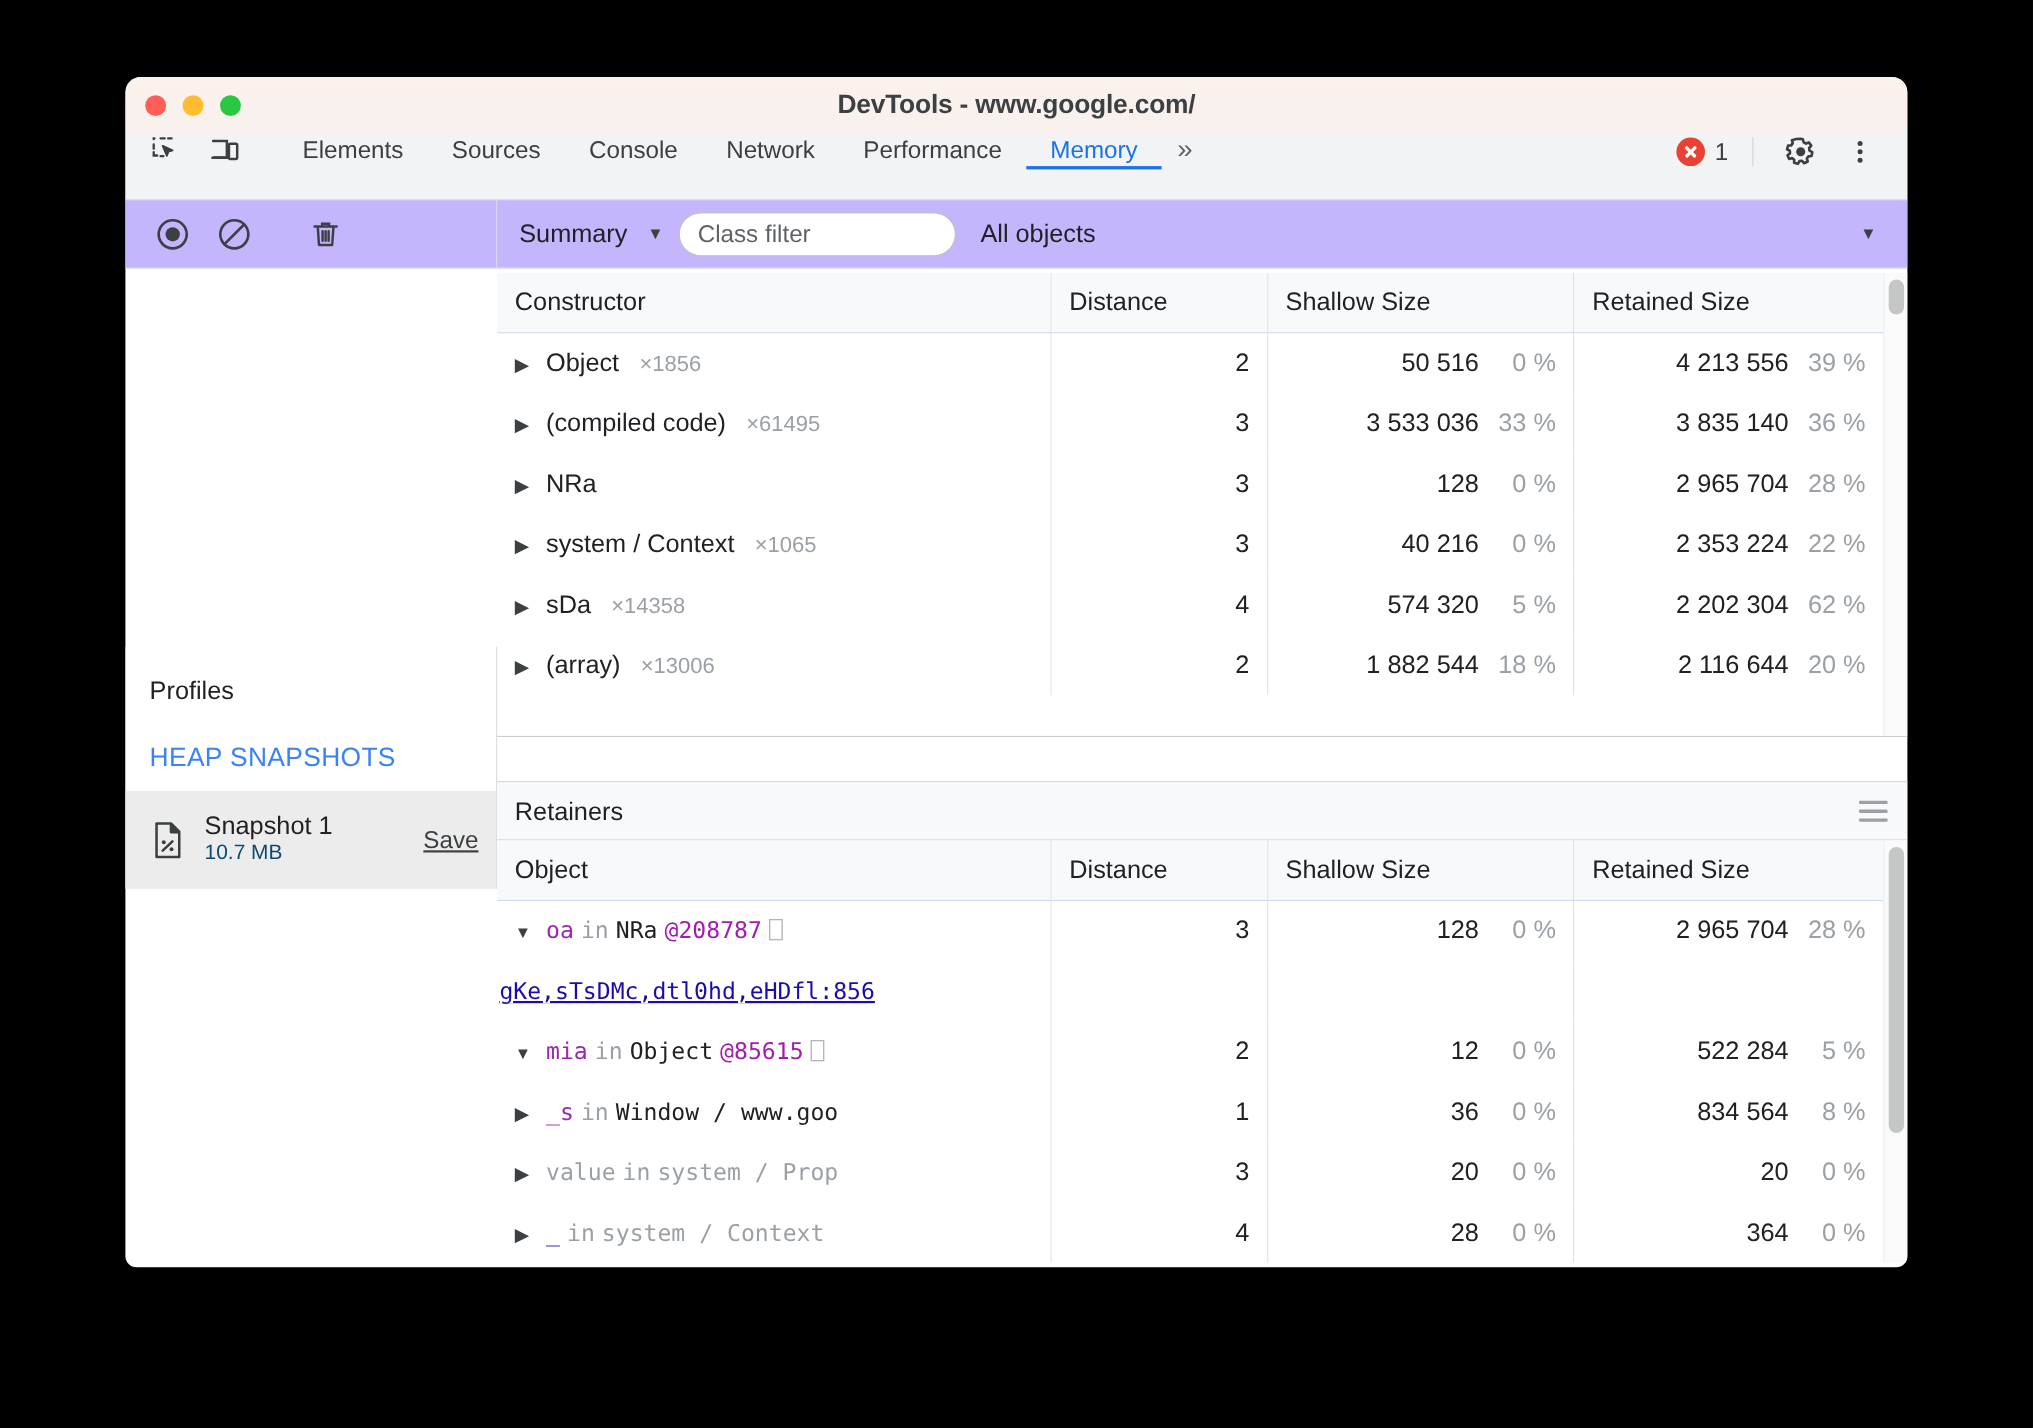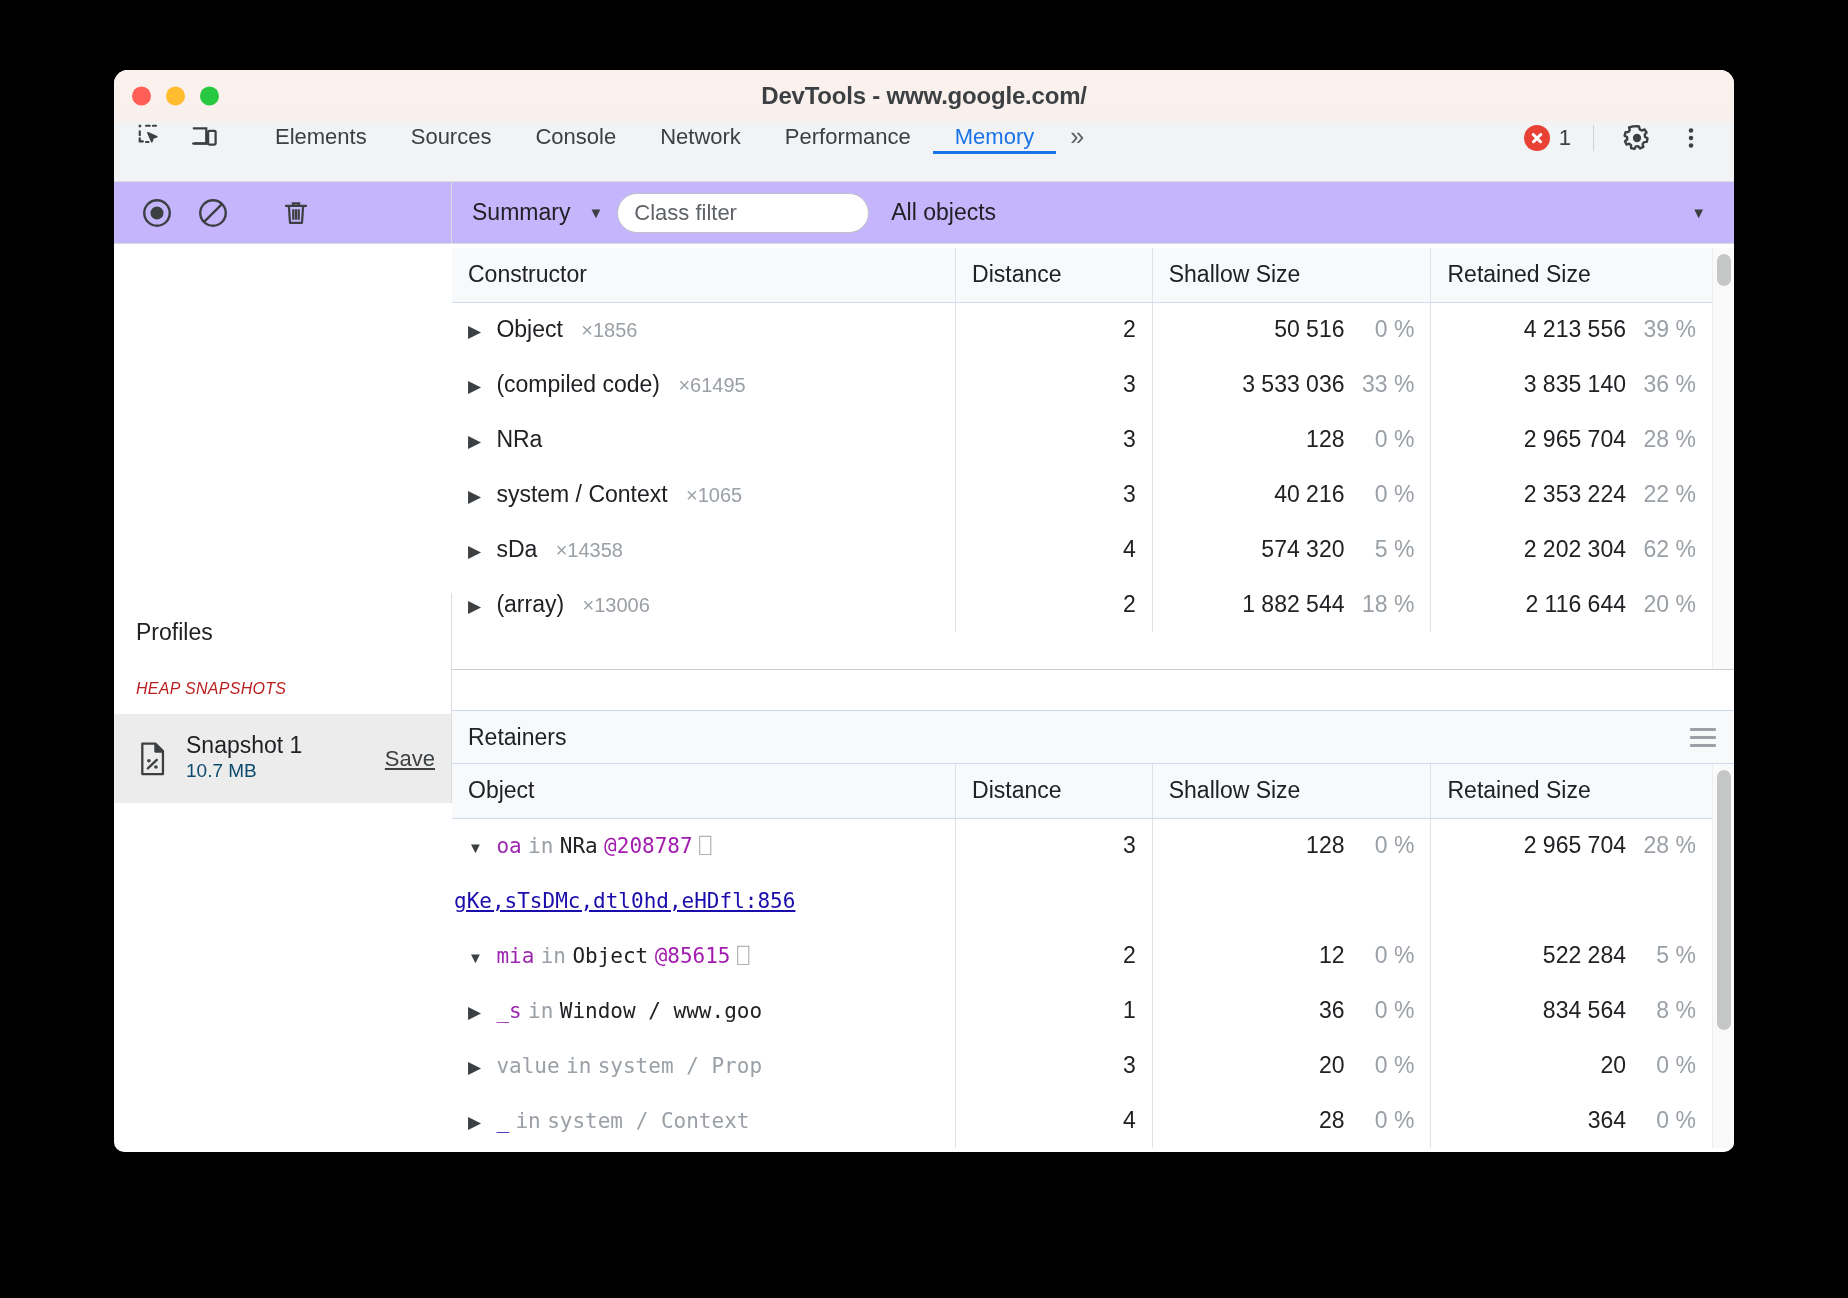--- a/index.html
+++ b/index.html
@@ -108,21 +108,21 @@
   }
 
   
   .bodyrow { flex: 1; display: flex; min-height: 0; align-items: center; }
   .sidebar {
     width: 338px; flex: 0 0 338px;
     border-right: 1px solid #dadce0; background: #fff;
     display: flex; flex-direction: column;
   }
   .sb-title { font-size: 23px; color: #202124; padding: 26px 0 0 22px; }
-  .sb-section { font-size: 16px; color: #b91c1c; padding: 34px 0 0 22px; letter-spacing: 0.3px; font-style: italic; }
+  .sb-section { font-size: 24px; color: #3b82f6; padding: 34px 0 0 22px; letter-spacing: 0.3px; }
   .snapitem {
     margin-top: 16px; background: #ececec; height: 89px;
     display: flex; align-items: center; padding: 0 16px 0 22px; cursor: pointer;
   }
   .snapicon { width: 34px; flex: 0 0 34px; display: flex; align-items: center; justify-content: center; }
   .snaptext { margin-left: 16px; flex: 1; }
   .snapname { font-size: 23px; color: #202124; line-height: 1.12; }
   .snapsize { font-size: 19px; color: #0c4a6e; line-height: 1.3; }
   .savelink { font-size: 22px; color: #3c4043; text-decoration: underline; cursor: pointer; }
 

